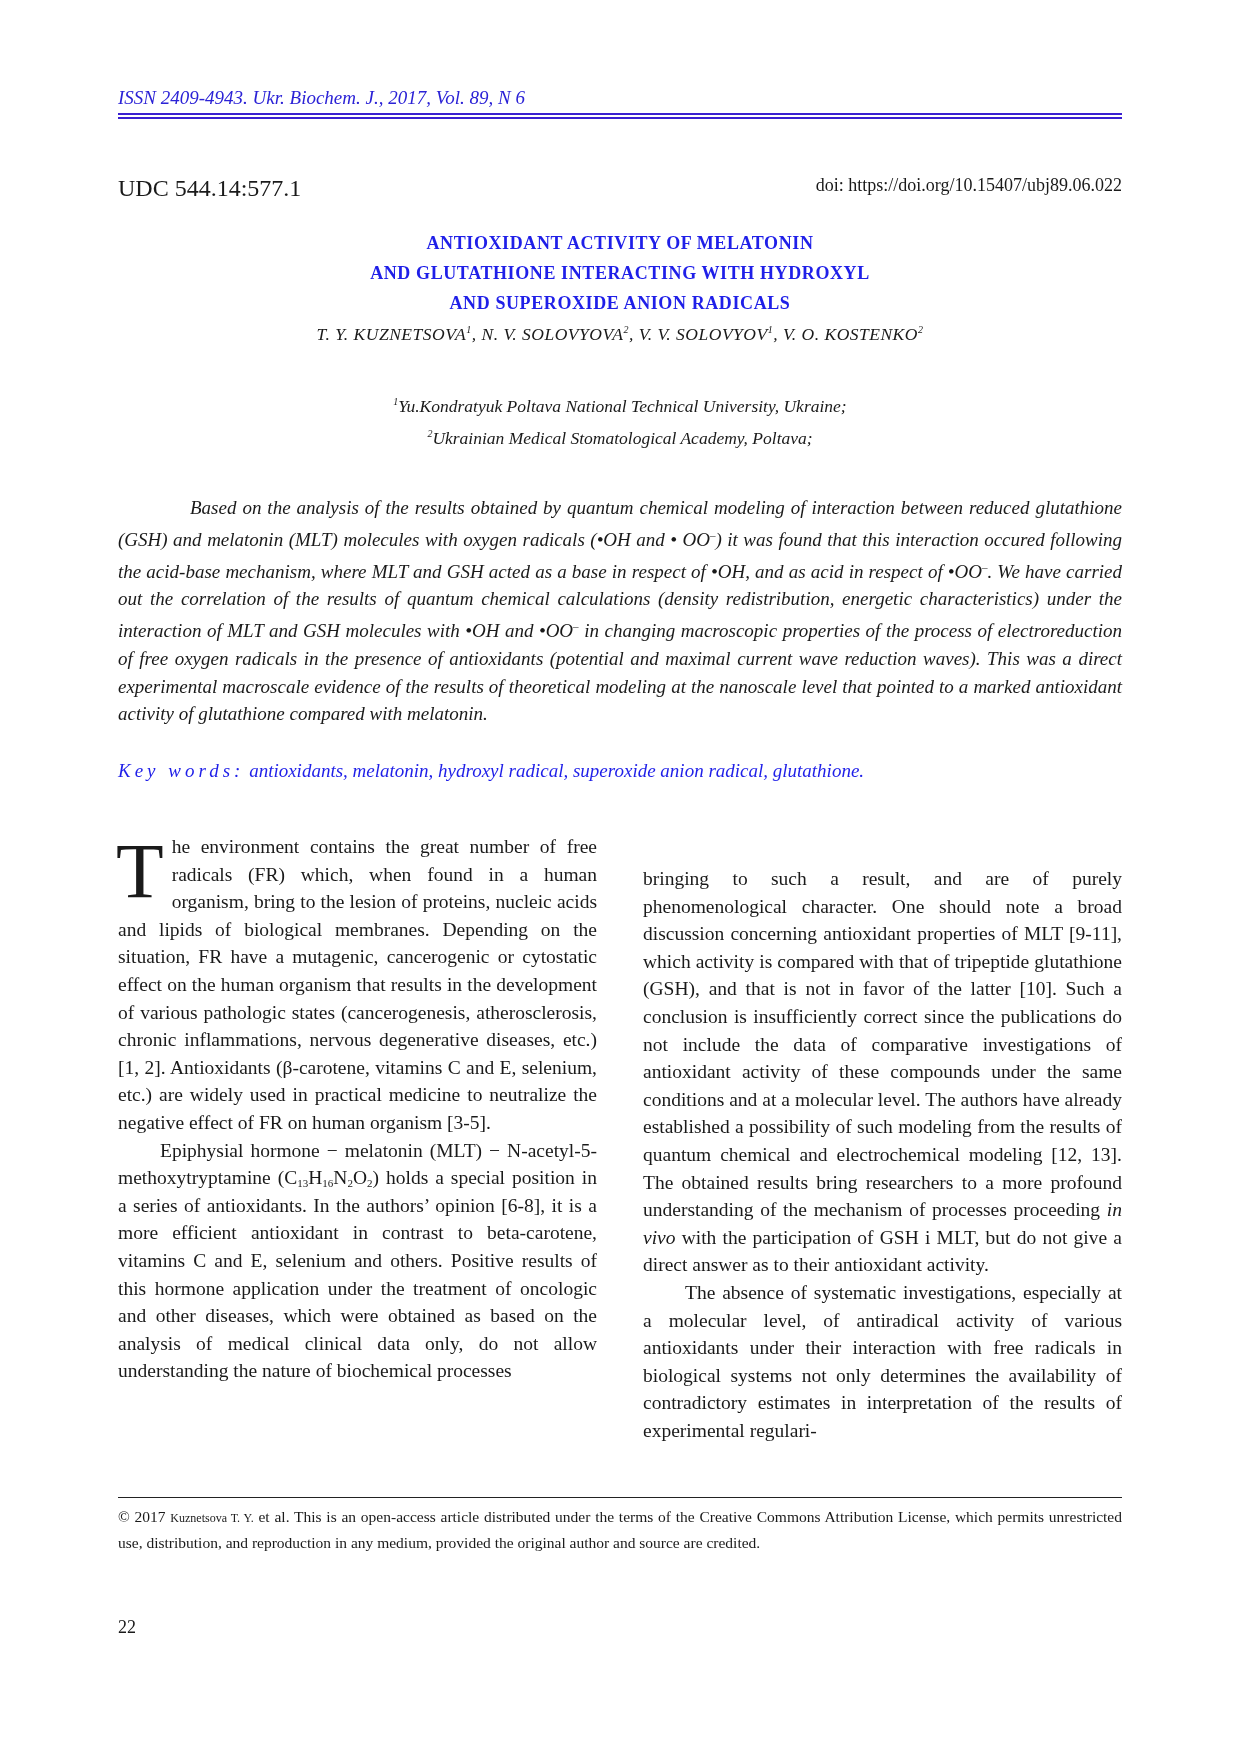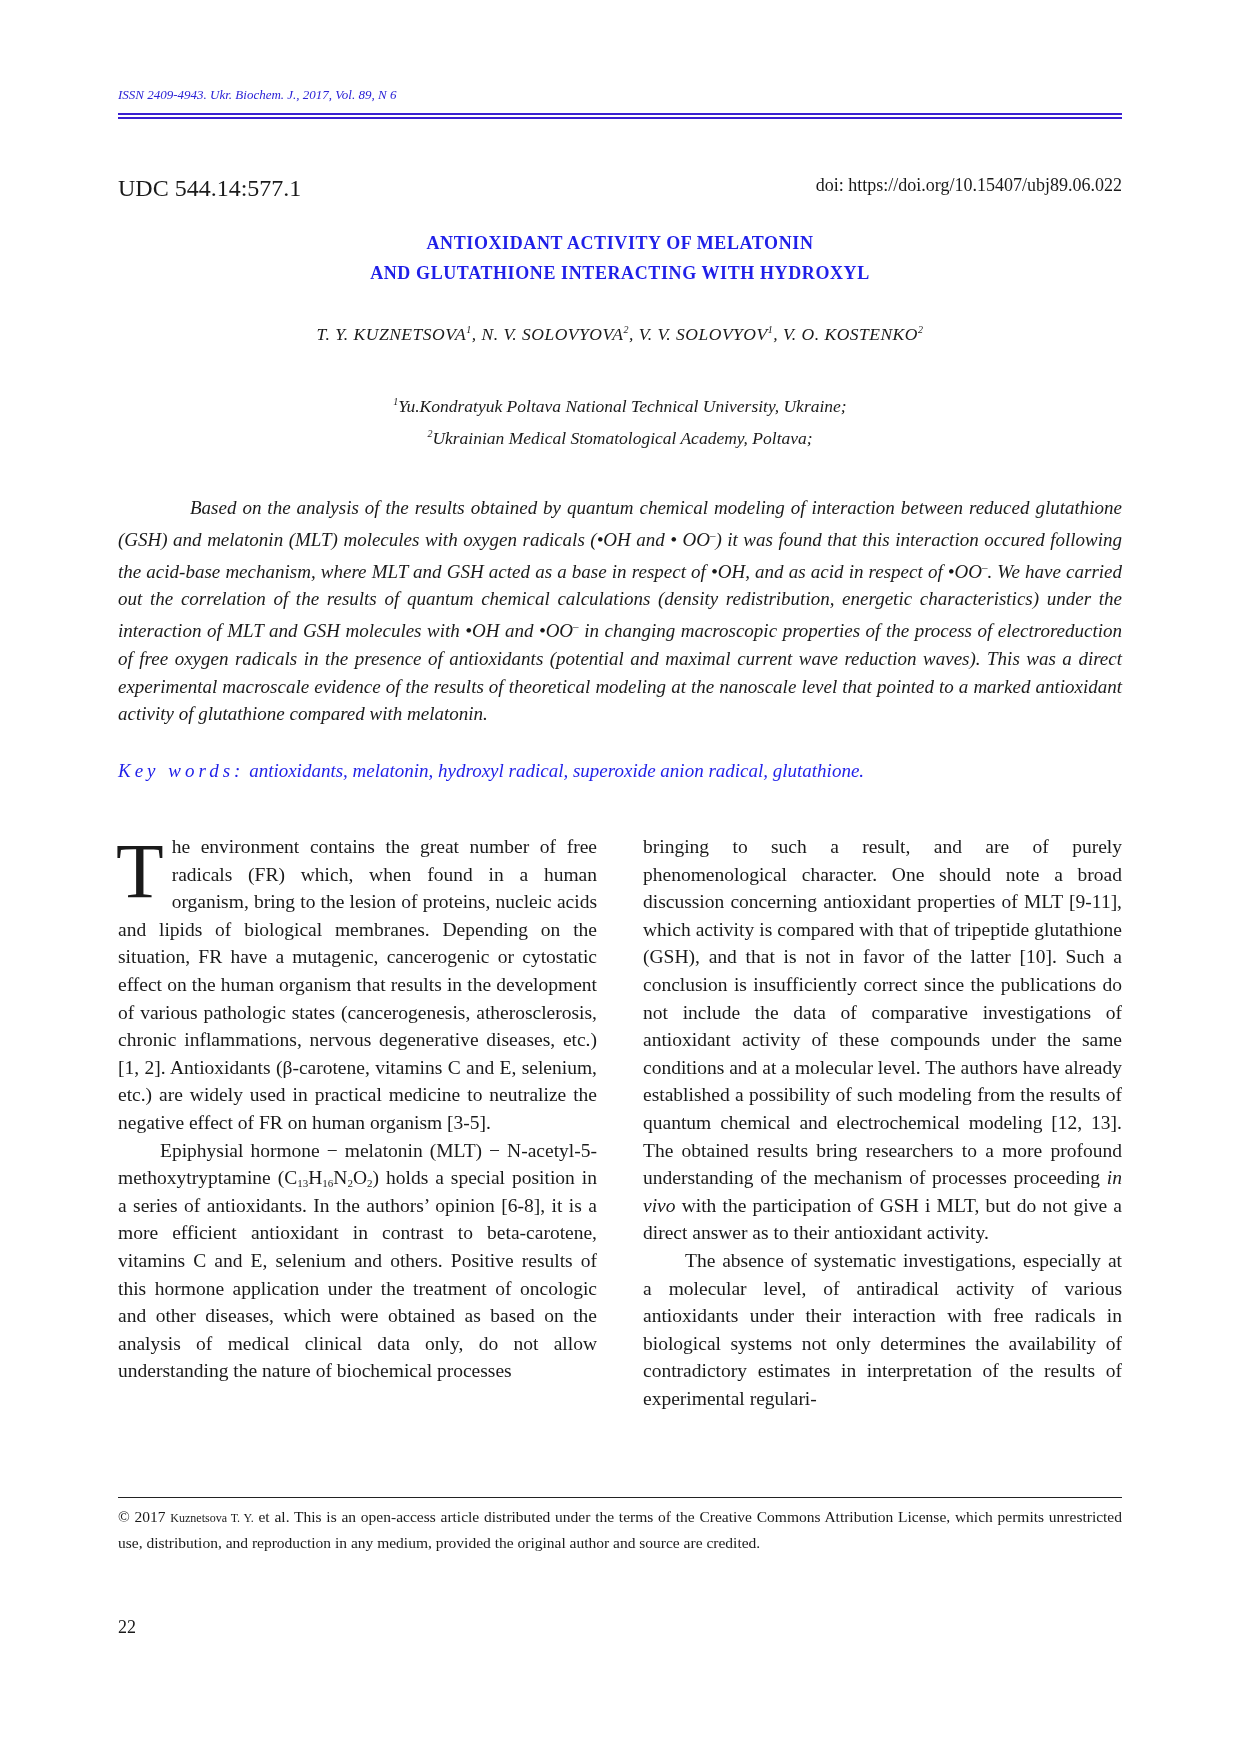--- a/index.html
+++ b/index.html
@@ -1,37 +1,37 @@
 <!DOCTYPE html>
 <html><head>
 <meta charset="utf-8">
 <style>
   html, body { margin: 0; padding: 0; background: #ffffff; }
   body { width: 1240px; height: 1754px; position: relative; overflow: hidden;
          font-family: "Liberation Serif", "DejaVu Serif", serif; color: #1a1a1a; }
   .abs { position: absolute; }
-  .journal-line { left: 118px; top: 87px; font-size: 13px; font-style: italic; color: #2b22d6; white-space: nowrap; }
+  .journal-line { left: 118px; top: 87px; font-size: 19px; font-style: italic; color: #2b22d6; white-space: nowrap; }
   .rule-double { left: 118px; top: 113px; width: 1004px; height: 6px; }
   .rule-double .l1 { position: absolute; left: 0; top: 0; width: 100%; height: 2px; background: #3a1fd1; }
   .rule-double .l2 { position: absolute; left: 0; top: 4px; width: 100%; height: 2px; background: #3a1fd1; }
   .udc { left: 118px; top: 175px; font-size: 24px; }
   .doi { right: 118px; top: 175px; font-size: 18px; }
   .title { left: 118px; width: 1004px; top: 228px; text-align: center; font-size: 18px; font-weight: bold;
            color: #1f1fe8; line-height: 30px; letter-spacing: 0.6px; }
   .authors { left: 118px; width: 1004px; top: 324px; text-align: center; font-size: 17.5px; font-style: italic; letter-spacing: 0.5px; }
   .authors sup, .affil sup { font-size: 10px; }
   .affil { left: 118px; width: 1004px; top: 388px; text-align: center; font-size: 17.5px; font-style: italic; line-height: 27px; }
   .abstract { left: 118px; width: 1004px; top: 494px; font-size: 19px; font-style: italic; line-height: 27.6px; text-align: justify; text-indent: 72px; }
   .keywords { left: 118px; width: 1004px; top: 760px; font-size: 19px; font-style: italic; color: #1f1fe8; }
   .kw-label { letter-spacing: 4px; }
   .col { top: 833px; width: 479px; font-size: 19.5px; line-height: 27.6px; text-align: justify; }
   .col p { margin: 0; }
   .col .ind { text-indent: 42px; }
   .col-left { left: 118px; }
-  .col-right { left: 643px; }
+  .col-right { left: 643px; margin-top: 32px; }
   .dropcap { float: left; font-size: 78px; line-height: 60px; margin: 8px 8px 0 -2px; height: 72px; }
   .col sub { font-size: 11px; vertical-align: -3px; line-height: 0; }
   .footer-rule { left: 118px; top: 1497px; width: 1004px; height: 1px; background: #222; }
   .license { left: 118px; width: 1004px; top: 1505px; font-size: 15.5px; line-height: 23.5px; text-align: justify; }
   .license .big { font-size: 12px; }
   .page-num { left: 118px; top: 1617px; font-size: 18px; }
   sup.neg { font-size: 11px; }
 </style>
 </head>
 <body>
@@ -41,20 +41,21 @@
     <div class="l1"></div>
     <div class="l2"></div>
   </div>
 
 <div class="abs udc">UDC 544.14:577.1</div>
 <div class="abs doi">doi: https://doi.org/10.15407/ubj89.06.022</div>
 
 <div class="abs title">
   <div>ANTIOXIDANT ACTIVITY OF MELATONIN</div>
   <div>AND GLUTATHIONE INTERACTING WITH HYDROXYL</div>
+  <div>AND SUPEROXIDE ANION RADICALS</div>
 </div>
 
 <div class="abs authors">
   <span>T. Y. KUZNETSOVA</span><sup>1</sup>,
   <span>N. V. SOLOVYOVA</span><sup>2</sup>,
   <span>V. V. SOLOVYOV</span><sup>1</sup>,
   <span>V. O. KOSTENKO</span><sup>2</sup>
 </div>
 
 <div class="abs affil">

